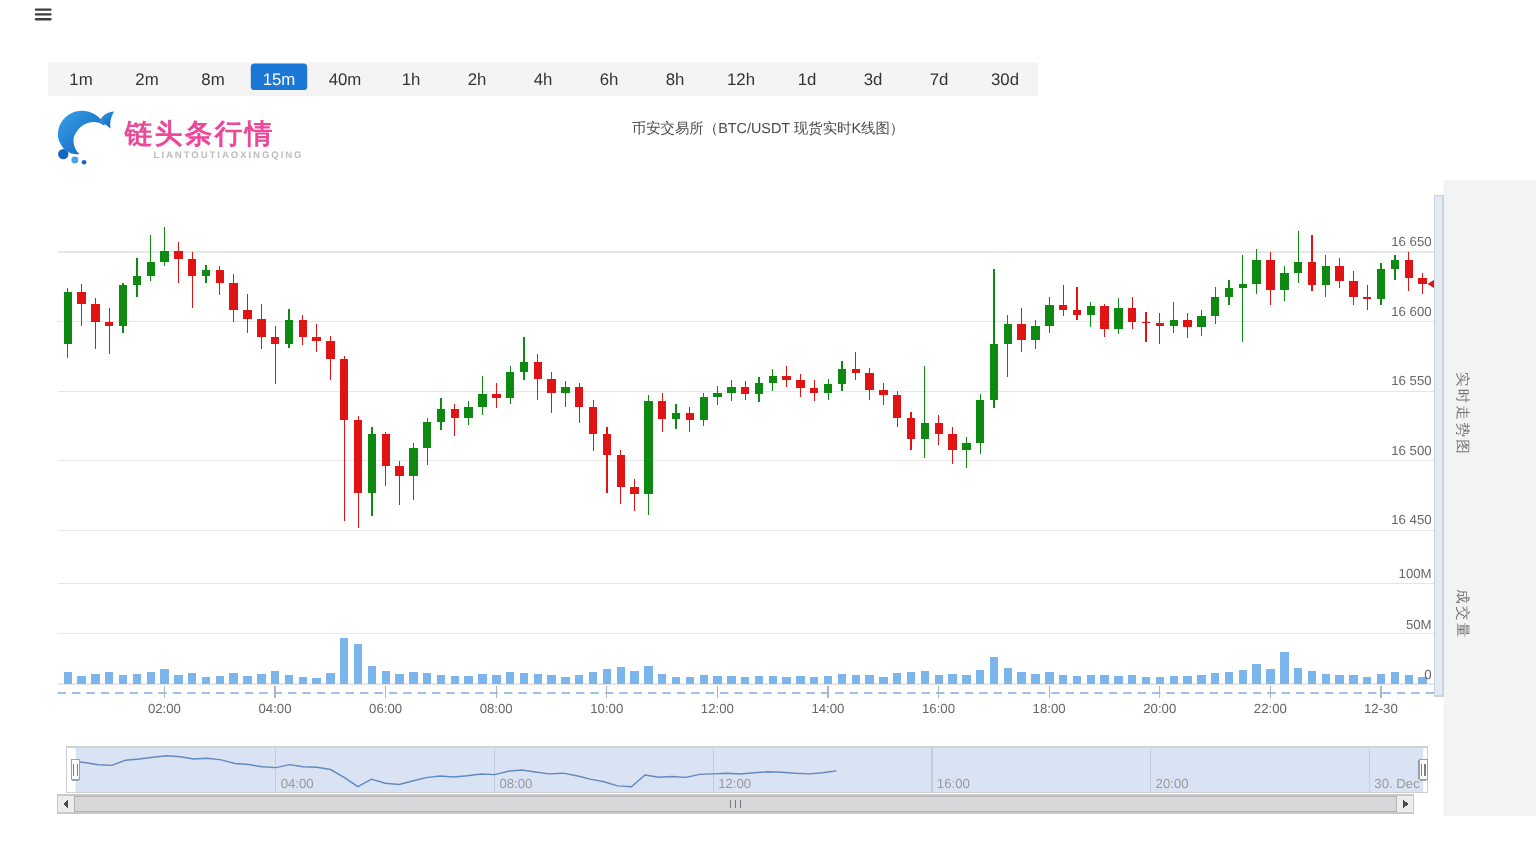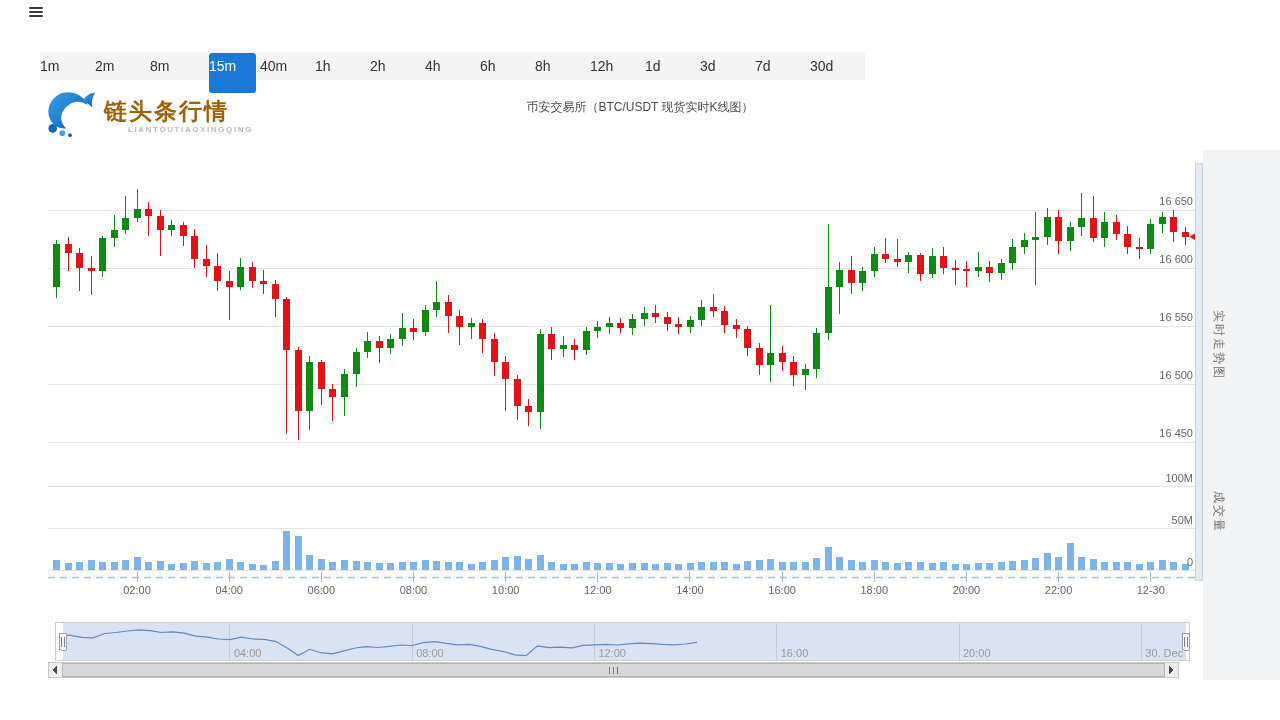--- a/index.html
+++ b/index.html
@@ -3,26 +3,26 @@
 <meta charset="utf-8">
 <style>
   html,body{margin:0;padding:0;background:#ffffff;width:1280px;height:720px;overflow:hidden;
     font-family:"Liberation Sans","DejaVu Sans",sans-serif;}
   .abs{position:absolute;}
   
   #menu-icon{left:29px;top:7px;width:14px;height:11px;cursor:pointer;}
   #menu-icon span{display:block;height:2px;background:#3d3d3d;margin-bottom:2px;border-radius:1px;}
   
   #tf-bar{left:40px;top:52px;width:825px;height:28px;background:#f4f4f4;display:flex;}
-  .tf{width:55px;text-align:left;font-size:14px;color:#333;line-height:28px;cursor:pointer;box-sizing:border-box;}
-  .tf.sel{background:#1b78d6;color:#fff;border-radius:3px;width:47px;height:40px;line-height:26px;margin:1px 4px 0 4px;}
+  .tf{width:55px;text-align:center;font-size:14px;color:#333;line-height:28px;cursor:pointer;box-sizing:border-box;}
+  .tf.sel{background:#1b78d6;color:#fff;border-radius:3px;width:47px;height:22px;line-height:26px;margin:1px 4px 0 4px;}
   
   #logo{left:46px;top:88px;display:flex;align-items:flex-start;}
   #logo-text{margin-left:8px;margin-top:10px;}
-  #logo-name{font-size:23px;font-weight:700;color:#a16207;letter-spacing:2px;line-height:26px;}
+  #logo-name{font-size:23px;font-weight:700;color:#ec4899;letter-spacing:2px;line-height:26px;}
   #logo-tagline{font-size:8px;font-weight:700;color:#bdbdbd;letter-spacing:1.6px;margin-top:1px;padding-left:24px;}
   
   #chart-title{left:0;top:99px;width:1280px;text-align:center;font-size:12px;color:#4b4b4b;}
   #chart{left:0;top:150px;}
   svg text{font-family:"Liberation Sans","DejaVu Sans",sans-serif;}
 </style>
 </head>
 <body>
 
 <div id="menu-icon" class="abs">

